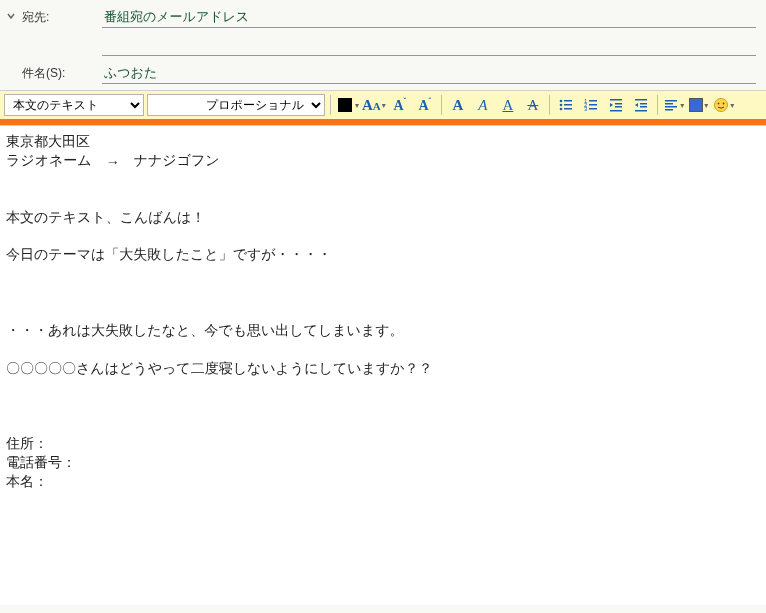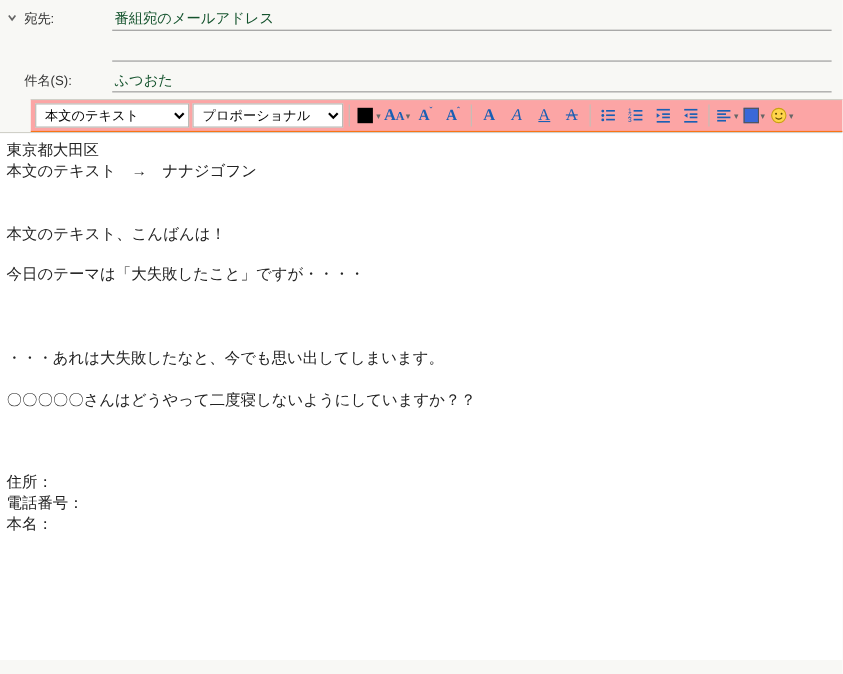--- a/index.html
+++ b/index.html
@@ -5,24 +5,24 @@
   * { box-sizing: border-box; margin: 0; padding: 0; }
   body { font-family: "Meiryo", "MS PGothic", sans-serif; font-size: 12px; background: #f8f8f5; width: 766px; height: 613px; overflow: hidden; }
   .header-area { background: #f8f8f5; padding: 4px 0 2px 0; }
   .field-row { display: flex; align-items: center; min-height: 26px; margin-bottom: 2px; }
   .chevron-col { width: 22px; text-align: center; color: #666; }
   .label-col { width: 80px; padding-right: 8px; font-size: 12px; color: #333; }
   .input-col { flex: 1; padding-right: 10px; }
   .underline-input { border: none; border-bottom: 1px solid #969696; background: transparent; width: 100%; padding: 3px 2px; font-size: 13px; font-family: inherit; outline: none; }
   .to-input { color: #14532d; }
   .subject-input { color: #14532d; }
-  .toolbar { display: flex; align-items: center; background: #fca5a5; border-top: 1px solid #d0d0c8; border-bottom: 1px solid #f97316; padding: 3px 4px; gap: 3px; margin-left: 28px; }
+  .toolbar { display: flex; align-items: center; background: #fef9c3; border-top: 1px solid #d0d0c8; border-bottom: 6px solid #f97316; padding: 3px 4px; gap: 3px; }
   .dropdown { border: 1px solid #b5b5b0; background: #fff; font-size: 12px; padding: 2px 4px; font-family: inherit; height: 22px; }
   .dd-format { width: 140px; }
-  .dd-font { width: 137px; }
+  .dd-font { width: 178px; text-align: right; }
   .sep { width: 1px; height: 20px; background: #c0c0b8; margin: 0 2px; }
   .tb-btn { display: inline-flex; align-items: center; justify-content: center; min-width: 22px; height: 22px; cursor: pointer; color: #333; }
   .tb-btn svg { display: block; }
   .small-a { font-size: 14px; font-family: "Times New Roman", serif; font-weight: bold; }
   .blue { color: #1a5fb4; }
   .editor { background: #fff; padding: 6px 6px; font-size: 14px; line-height: 1.35; color: #222; height: 480px; border-top: 1px solid #d0d0c8; overflow-y: scroll; }
   .editor p { margin: 0; min-height: 1.35em; }
   .colorbox { width: 14px; height: 14px; border: 1px solid #555; display: inline-block; }
   .dd-arrow { font-size: 8px; color: #666; margin-left: 1px; }
 </style>
@@ -160,21 +160,21 @@
         <circle cx="5.5" cy="6.5" r="0.9" fill="#5a4200"></circle>
         <circle cx="10.5" cy="6.5" r="0.9" fill="#5a4200"></circle>
         <path d="M5 10 Q8 12.5 11 10" fill="none" stroke="#5a4200" stroke-width="1"></path>
       </svg>
     <span class="dd-arrow">▾</span>
   </div>
 </div>
 
 <div class="editor" id="editor" contenteditable="true" style="">
     <p>東京都大田区</p>
-    <p>本文のテキスト　→　ナナジゴフン</p>
+    <p>ラジオネーム　→　ナナジゴフン</p>
     <p>&nbsp;</p>
     <p>&nbsp;</p>
     <p>本文のテキスト、こんばんは！</p>
     <p>&nbsp;</p>
     <p>今日のテーマは「大失敗したこと」ですが・・・・</p>
     <p>&nbsp;</p>
     <p>&nbsp;</p>
     <p>&nbsp;</p>
     <p>・・・あれは大失敗したなと、今でも思い出してしまいます。</p>
     <p>&nbsp;</p>

